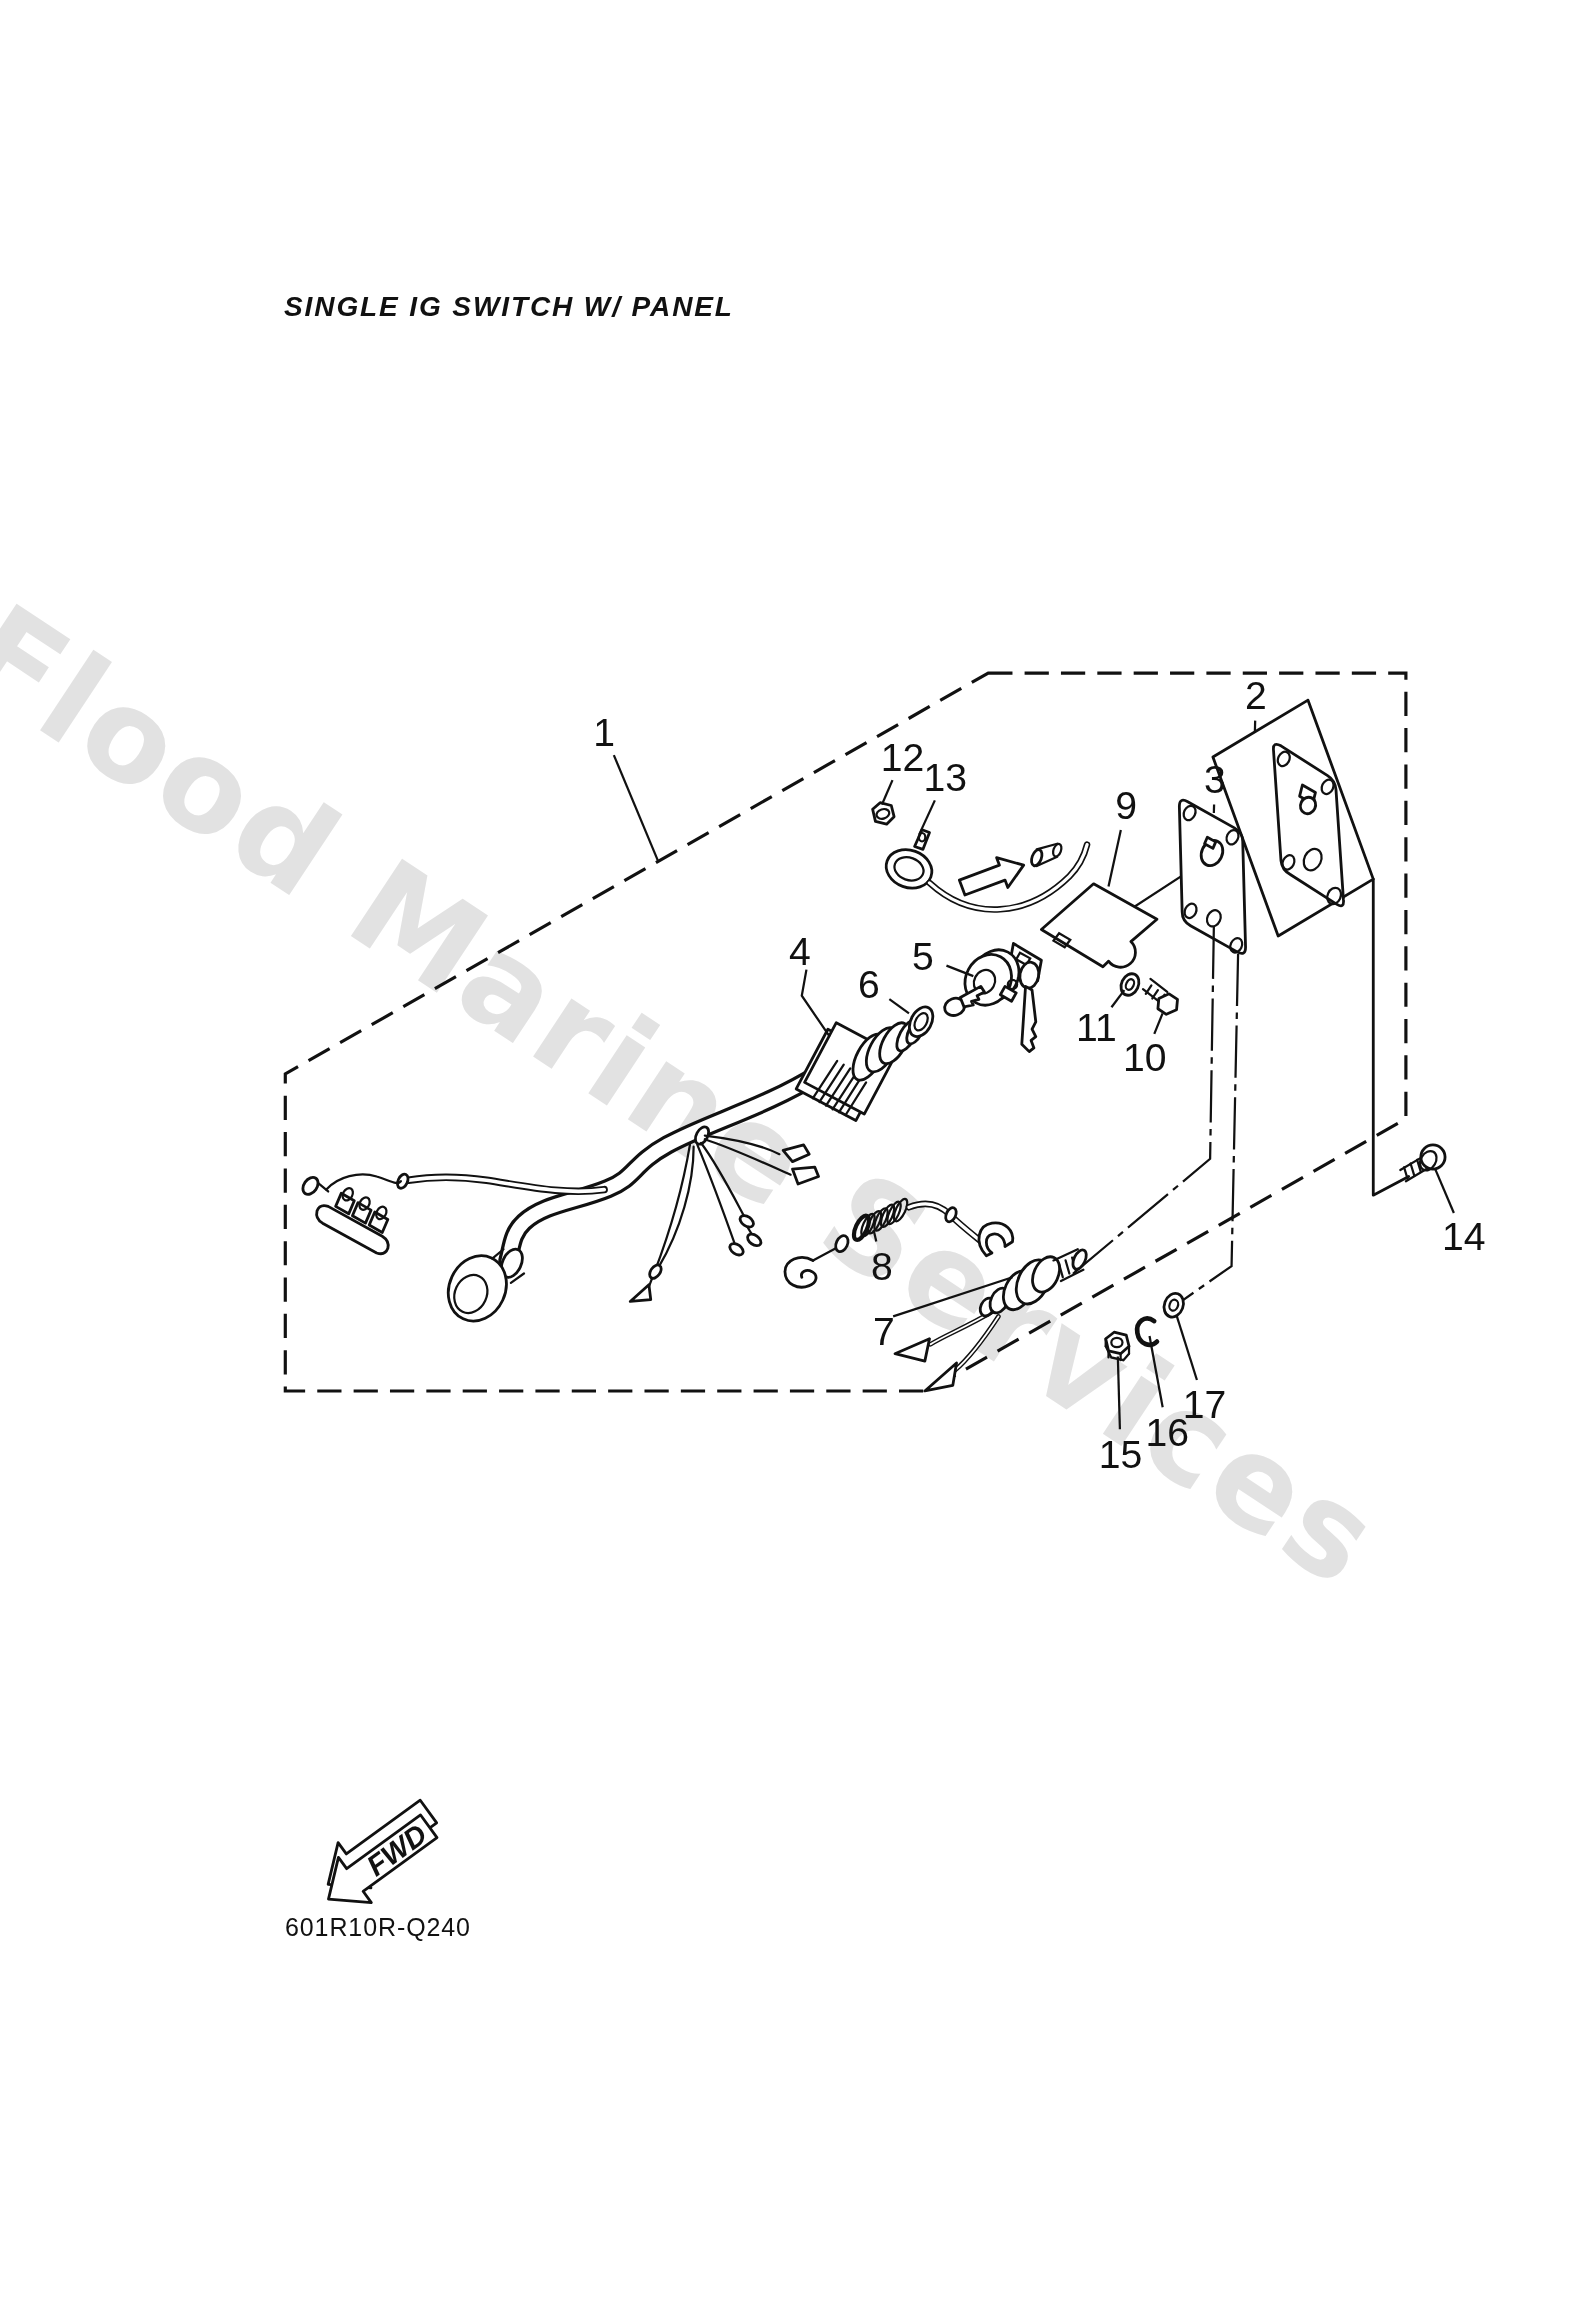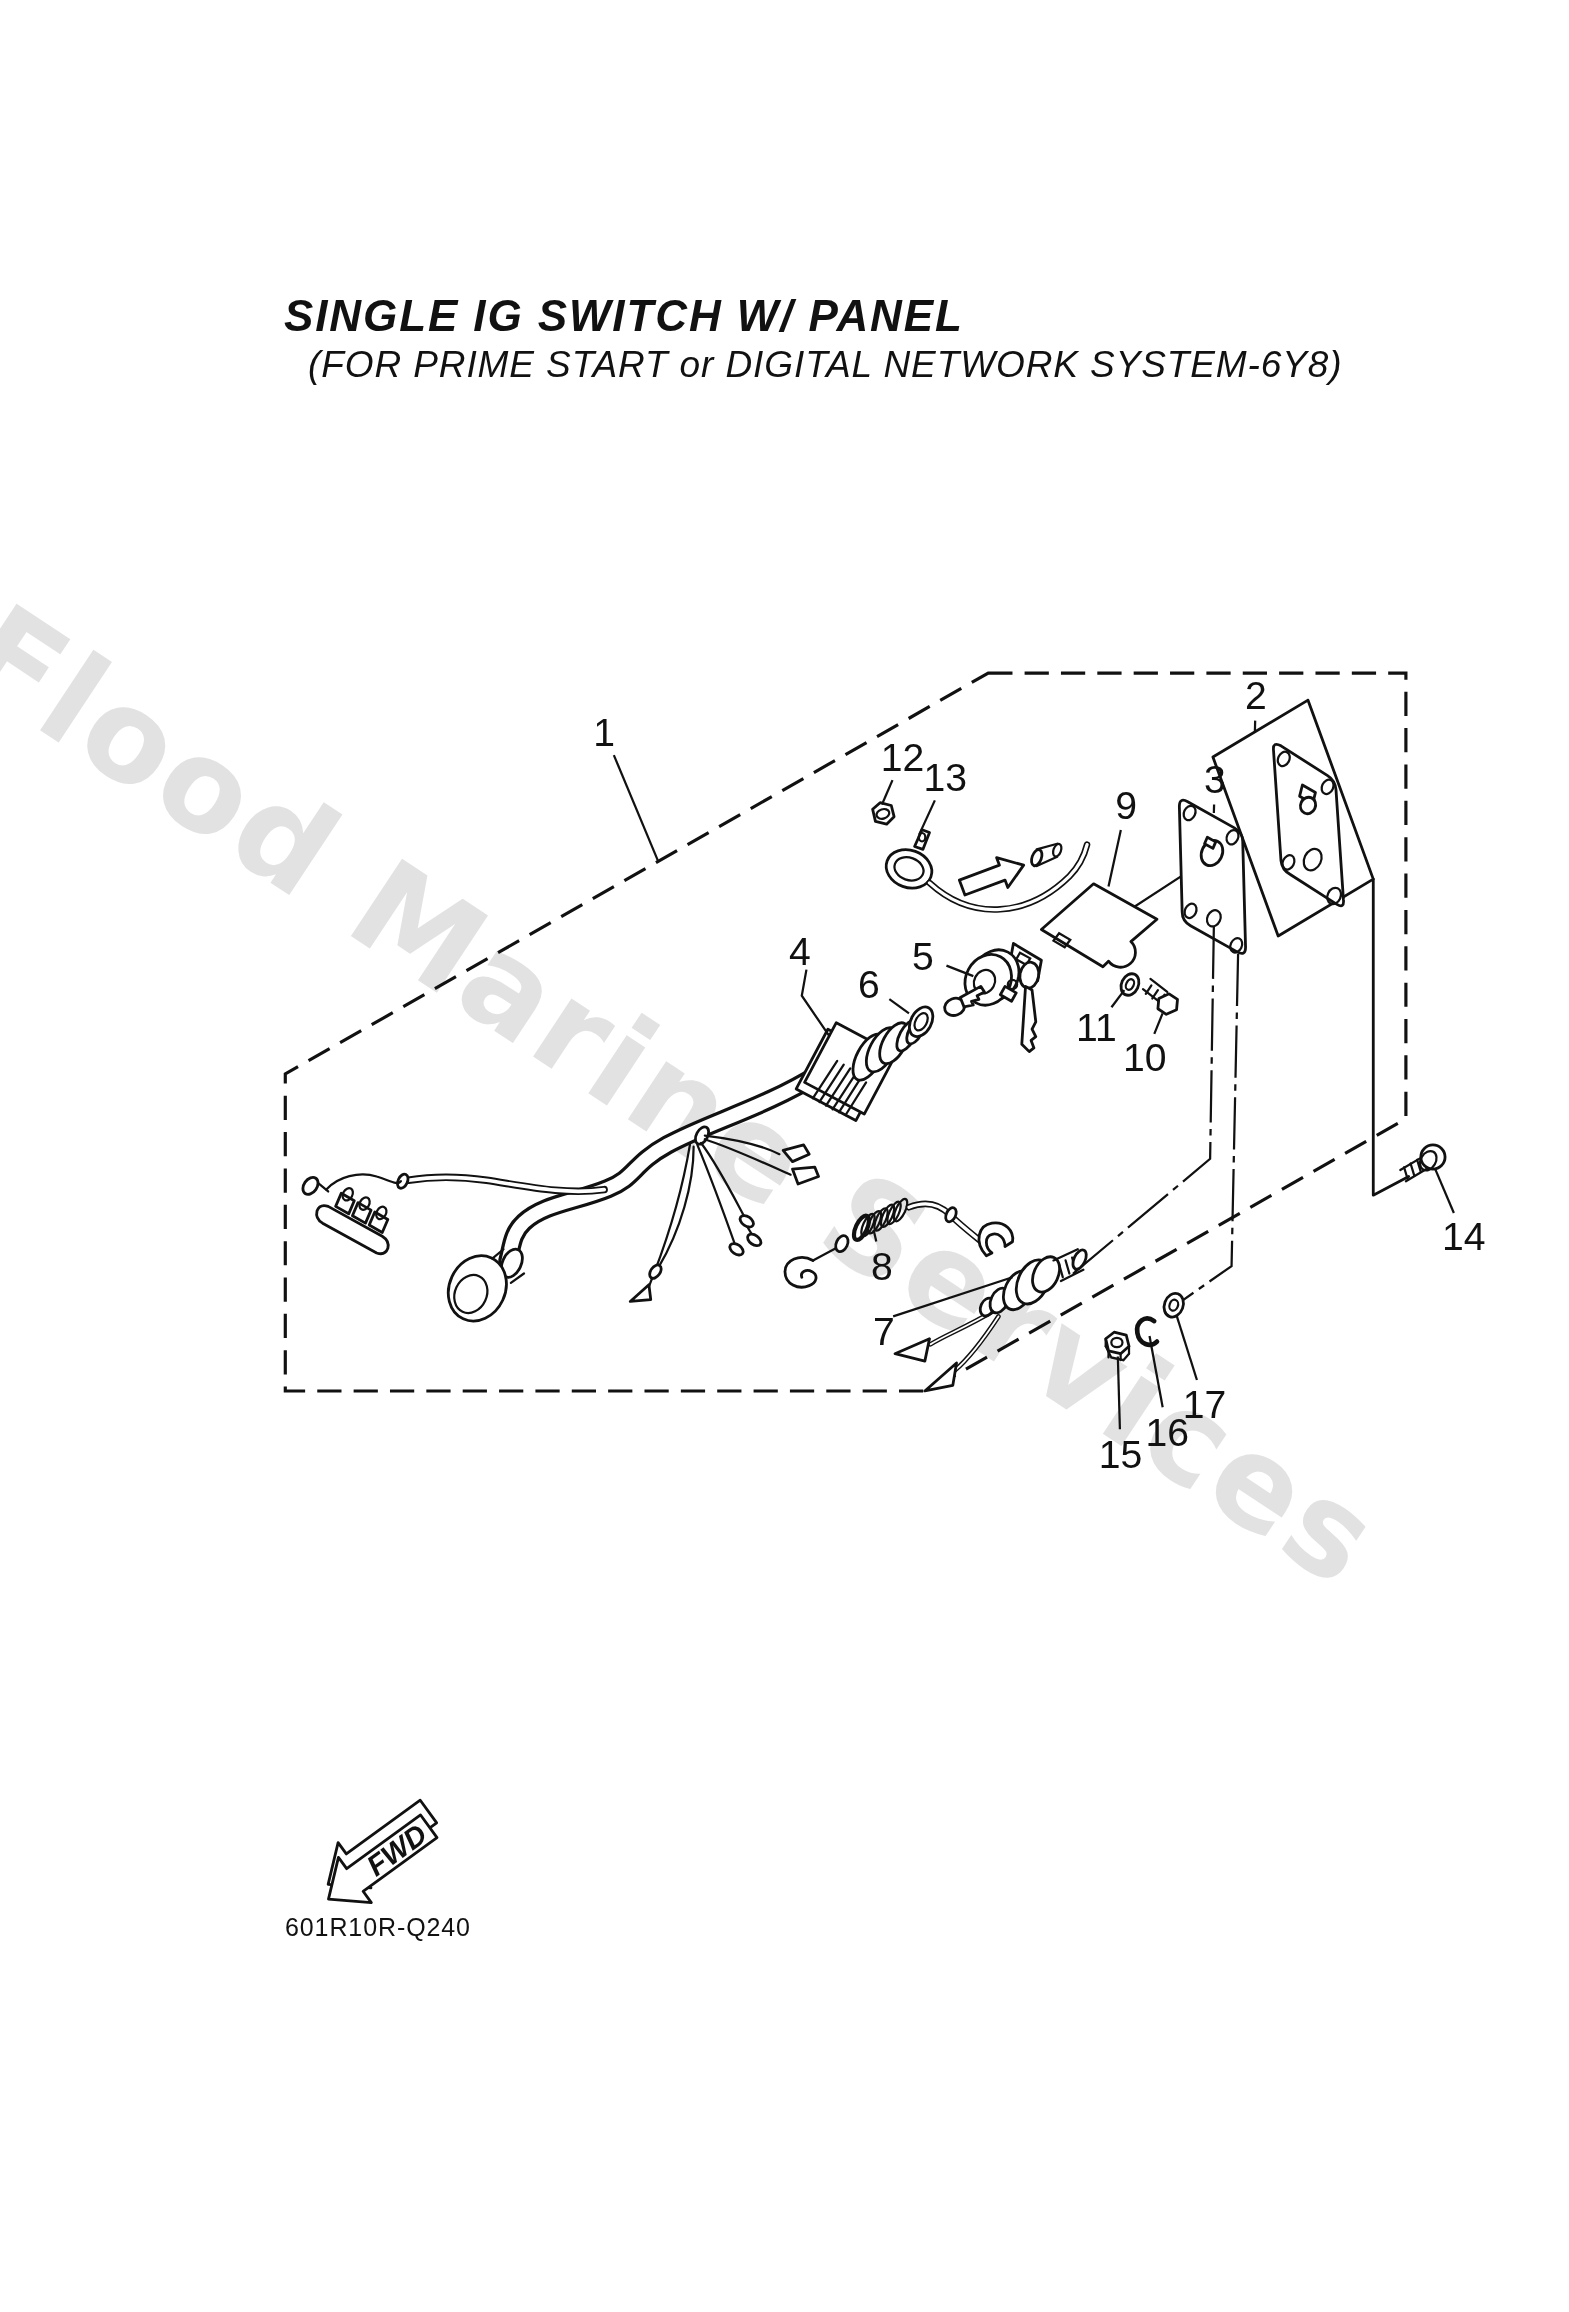--- a/index.html
+++ b/index.html
@@ -2,21 +2,21 @@
 <html style="font-size:15px"><head>
 <meta charset="utf-8">
 <style>
   html,body{margin:0;padding:0;background:#fff;}
   .page{position:relative;width:1570px;height:2313px;background:#fff;overflow:hidden;
         font-family:"Liberation Sans",sans-serif;color:#111;}
   .watermark{position:absolute;left:20.5px;top:576px;white-space:nowrap;
              font-family:"DejaVu Sans","Liberation Sans",sans-serif;
              font-weight:bold;font-size:127px;letter-spacing:3.7px;color:#e2e2e2;
              transform:rotate(33.5deg);transform-origin:0 0;z-index:1;}
-  .title{position:absolute;left:284px;top:291px;font-size:44px;font-weight:bold;
+  .title{position:absolute;left:284px;top:291px;font-size:28px;font-weight:bold;
          font-style:italic;letter-spacing:1.9px;z-index:3;}
   .subtitle{position:absolute;left:308px;top:344px;font-size:37px;font-style:italic;
             letter-spacing:0.9px;z-index:3;}
   .code{position:absolute;left:285px;top:1913px;font-size:25px;letter-spacing:0.9px;z-index:3;}
   svg.diagram{position:absolute;left:0;top:0;z-index:2;}
   svg .ln{stroke:#111;stroke-width:3;fill:none;stroke-linecap:round;stroke-linejoin:round;}
   svg .th{stroke:#111;stroke-width:2.4;fill:none;stroke-linecap:round;}
   svg .wh{stroke:#111;stroke-width:3;fill:#fff;stroke-linejoin:round;}
   svg .dash{stroke:#111;stroke-width:3.4;fill:none;stroke-dasharray:26 13;}
   svg .cline{stroke:#111;stroke-width:2.4;fill:none;stroke-dasharray:56 7 7 7;}
@@ -31,21 +31,20 @@
   svg .fwdtext{font-family:"Liberation Sans",sans-serif;font-size:31px;font-weight:bold;
                font-style:italic;fill:#111;}
 </style>
 </head>
 <body>
 
 <div class="page">
 
   <div class="watermark">Flood Marine Services</div>
   <div class="title">SINGLE IG SWITCH W/ PANEL</div>
-  <div class="subtitle">(FOR PRIME START or DIGITAL NETWORK SYSTEM-6Y8)</div>
   <div class="code">601R10R-Q240</div>
 
   <svg class="diagram" width="1570" height="2313" viewBox="0 0 1684 2481">
 
     <g>
       <path class="dash" d="M1060,722 L1508,722 L1508,1200 L995,1492 L306,1492 L306,1152 Z"></path>
     </g>
 
     <g>
       <path class="ln" d="M1403,751 L1301,812 L1371,1004 L1473,943 Z"></path>

